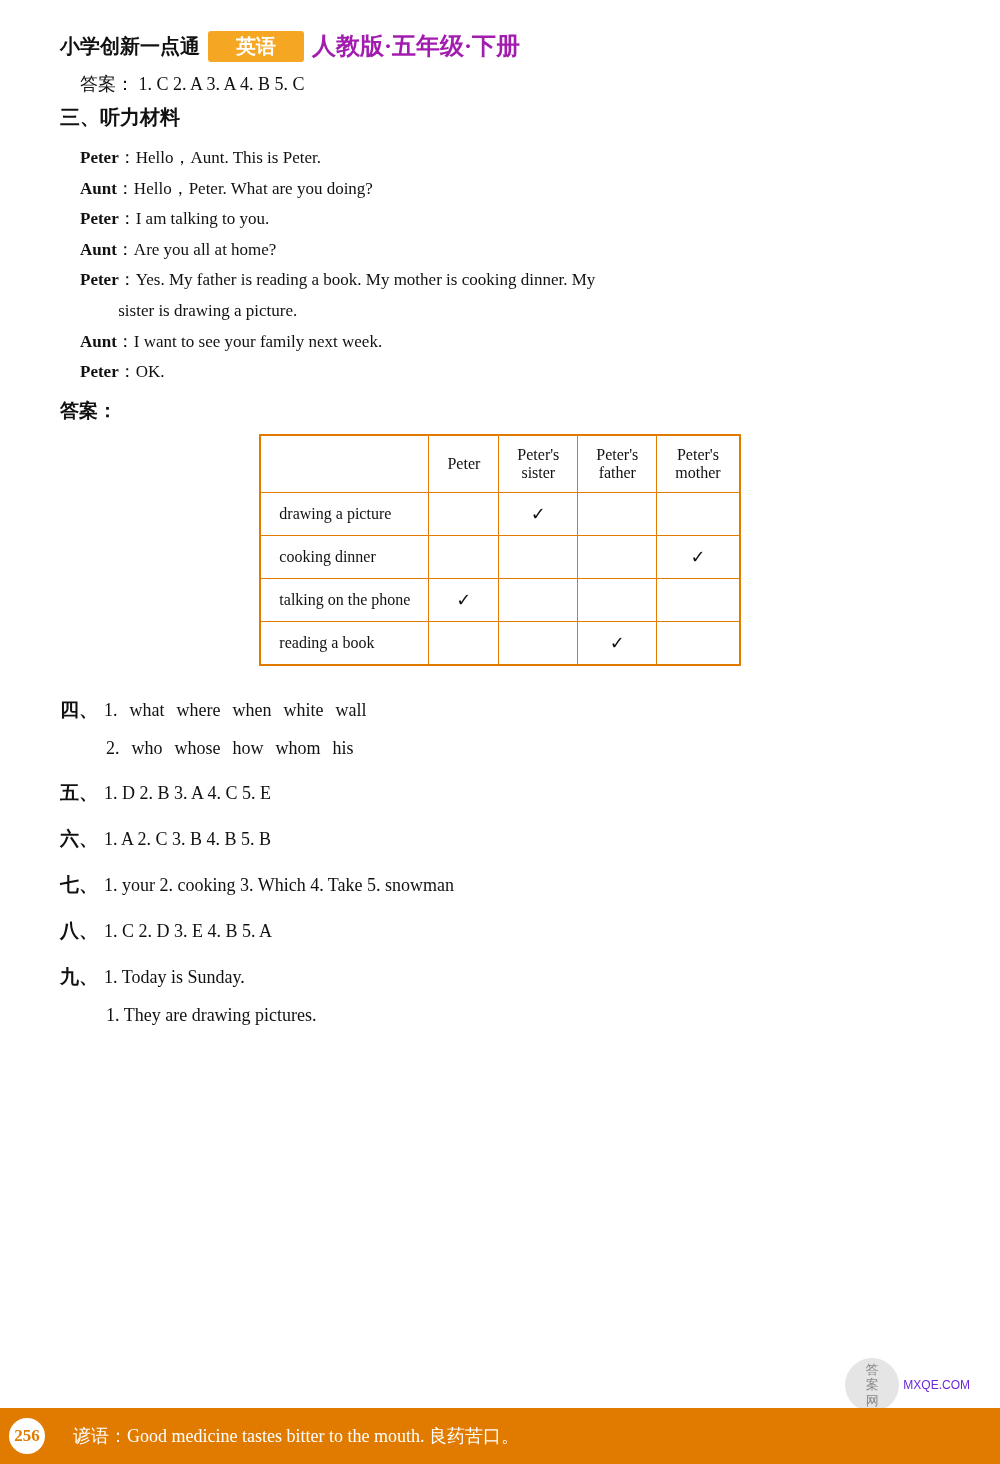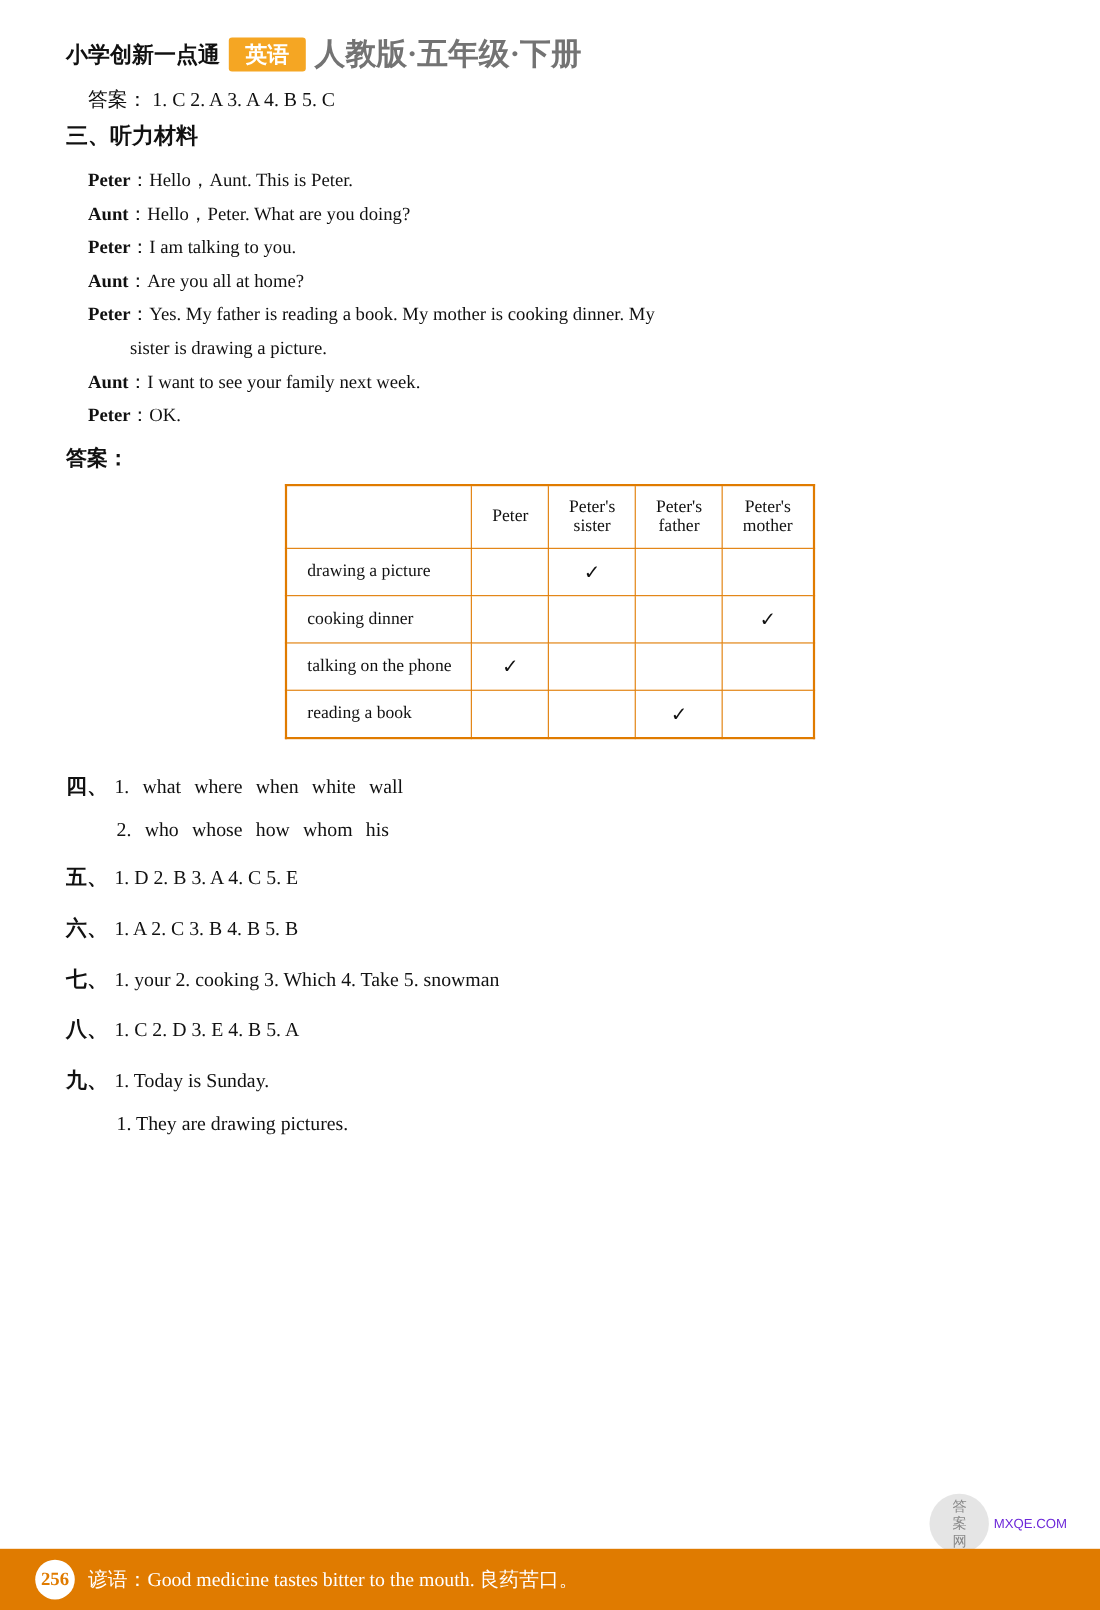--- a/index.html
+++ b/index.html
@@ -37,28 +37,28 @@
       font-size: 20px;
       font-weight: bold;
       color: #111;
     }
 
     .header-title-english {
       background-color: #f5a623;
       color: #fff;
       font-size: 20px;
       font-weight: bold;
-      padding: 2px 15px;
+      padding: 2px 28px;
       border-radius: 3px;
     }
 
     .header-title-sub {
-      font-size: 28px;
-      font-weight: bold;
-      color: #737373;
+      font-size: 24px;
+      font-weight: bold;
+      color: #a21caf;
     }
 
     .answer-line {
       font-size: 18px;
       margin-bottom: 8px;
       margin-left: 20px;
     }
 
     .section-title {
       font-size: 20px;
@@ -140,23 +140,23 @@
     
     .bottom-bar {
       position: absolute;
       bottom: 0;
       left: 0;
       width: 1000px;
       background: #e07b00;
       color: #fff;
       display: flex;
       align-items: center;
-      padding: 10px 32px;
+      padding: 10px 9px;
       font-size: 16px;
-      gap: 12px;
+      gap: 28px;
     }
 
     .page-number-circle {
       background: #fff;
       color: #e07b00;
       border-radius: 50%;
       width: 36px;
       height: 36px;
       display: flex;
       align-items: center;

